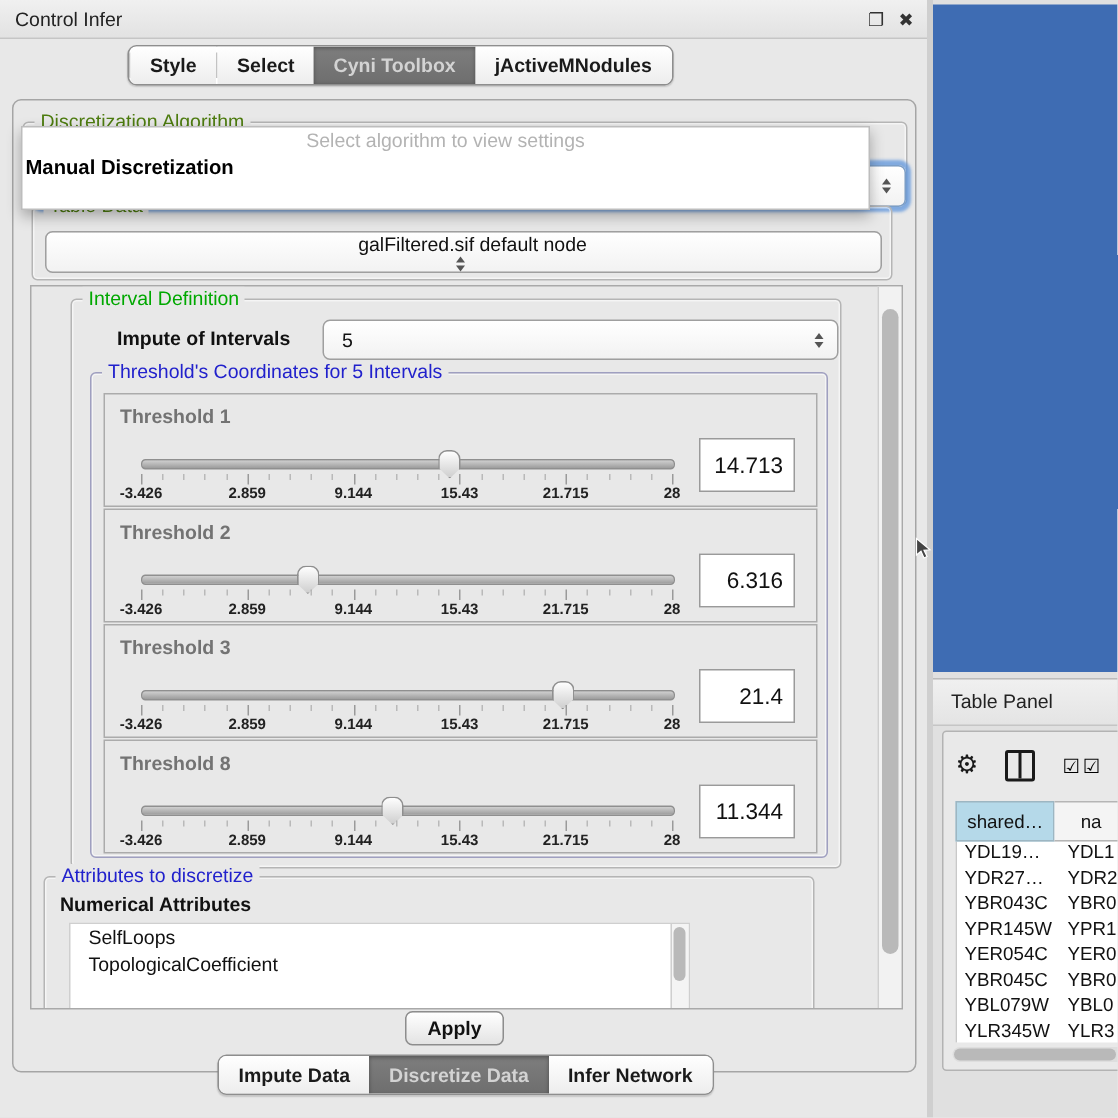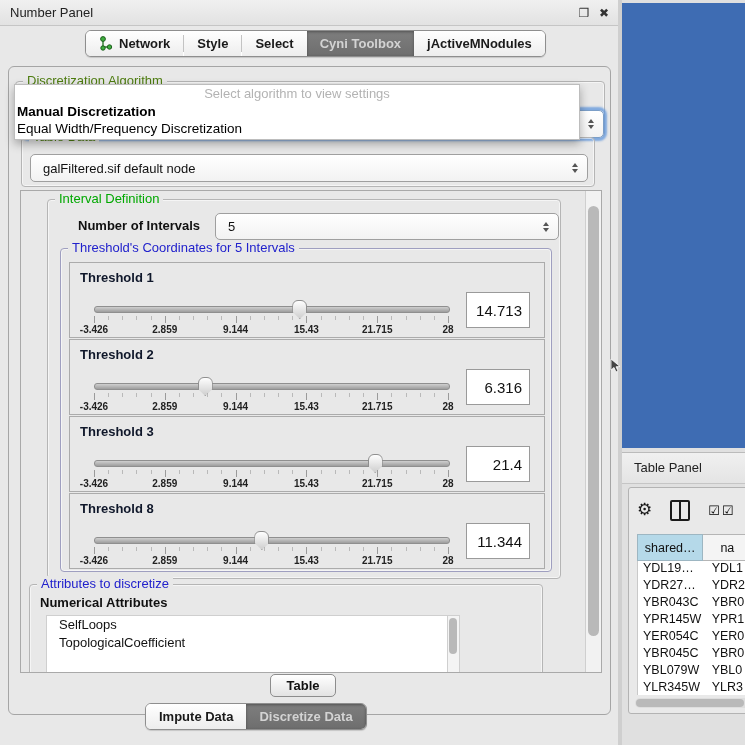--- a/index.html
+++ b/index.html
@@ -36,21 +36,21 @@
   .stepper{width:16px;display:flex;flex-direction:column;align-items:center;justify-content:center;gap:2px;margin-right:4px;}
   .stepper i{display:block;width:0;height:0;border-left:3.5px solid transparent;border-right:3.5px solid transparent;}
   .stepper .up{border-bottom:4.5px solid #555;}
   .stepper .dn{border-top:4.5px solid #555;}
   
   #scrollpane{left:20px;top:190px;width:580px;height:481px;border:1px solid #a9a9a9;background:#e8e8e8;overflow:hidden;}
   .vsb-track{position:absolute;right:0;top:0;width:15px;height:100%;background:#f2f2f2;border-left:1px solid #cfcfcf;}
   .sb-thumb{position:absolute;background:#b9b9b9;border-radius:7px;}
   
   .tpanel{position:absolute;left:8px;width:474px;height:74px;border:1px solid #ababab;background:#e8e8e8;}
-  .tpanel .tlabel{position:absolute;left:10px;top:7px;font-size:13px;font-weight:700;color:#0f172a;}
+  .tpanel .tlabel{position:absolute;left:10px;top:7px;font-size:13px;font-weight:700;color:#737373;}
   .strack{position:absolute;left:24px;top:43px;width:354px;height:5px;border-radius:3px;
      background:linear-gradient(#cfcfcf,#9d9d9d);border:1px solid #8f8f8f;}
   .sthumb{position:absolute;top:-7px;width:13px;height:17px;margin-left:-7px;
      background:linear-gradient(#fefefe,#cfcfcf);border:1px solid #8f8f8f;
      border-radius:6px 6px 3px 3px;clip-path:polygon(0 0,100% 0,100% 62%,50% 100%,0 62%);}
   .ticks{position:absolute;left:24px;top:53px;width:354px;height:7px;}
   .ticks i{position:absolute;top:0;width:1px;background:#9a9a9a;}
   .ticklabels{position:absolute;left:24px;top:61px;width:354px;height:11px;}
   .ticklabels span{position:absolute;transform:translateX(-50%);font-size:10px;font-weight:700;color:#222;white-space:nowrap;text-align:right;}
   .vbox{position:absolute;left:396px;top:29px;width:64px;height:36px;background:#fff;border:1px solid #9a9a9a;
@@ -92,36 +92,26 @@
   #tp-hscroll{left:6px;top:210px;width:118px;height:10px;background:#dedede;border-radius:5px;}
   #tp-hscroll .sb-thumb{left:1px;top:1px;width:108px;height:8px;}
   
   #cursor{z-index:50;}
 </style>
 </head>
 <body>
 
 <div id="control-panel" class="abs">
   <div id="cp-titlebar" class="abs">
-    <span id="cp-title" class="abs">Number Panel</span>
+    <span id="cp-title" class="abs">Control Infer</span>
     <span class="winbtn abs" style="left:576px;">❐</span>
     <span class="winbtn abs" style="left:596px;">✖</span>
   </div>
 
   <div id="top-tabs" class="tabstrip abs" style="left:85px;top:30px;">
-      <div class="tab">
-        <svg viewBox="0 0 14 15" class="tabicon">
-          <line x1="4" y1="3" x2="4" y2="12" stroke="#2c7a2c" stroke-width="1.4"></line>
-          <line x1="4" y1="11" x2="10" y2="11" stroke="#2c7a2c" stroke-width="1.4"></line>
-          <circle cx="4" cy="3" r="2.4" fill="#3fae3f" stroke="#1e5e1e"></circle>
-          <circle cx="4" cy="12" r="2.2" fill="#3fae3f" stroke="#1e5e1e"></circle>
-          <circle cx="10.5" cy="11" r="2.2" fill="#3fae3f" stroke="#1e5e1e"></circle>
-        </svg>
-        <span>Network</span>
-      </div>
       <div class="tabsep"></div>
       <div class="tab">
         <span>Style</span>
       </div>
       <div class="tabsep"></div>
       <div class="tab">
         <span>Select</span>
       </div>
       <div class="tab sel">
         <span>Cyni Toolbox</span>
@@ -139,35 +129,35 @@
         <div class="val"></div>
         <div class="stepper">
             <i class="up"></i>
             <i class="dn"></i>
           </div>
       </div>
     </div>
 
     <div class="group abs" style="left:12px;top:70px;width:572px;height:48px;">
       <span class="legend black">Table Data</span>
-      <div class="combo abs" style="left:8px;top:16px;width:556px;height:26px;">
+      <div class="combo abs" style="left:8px;top:16px;width:556px;height:26px;flex-direction:column;">
         <div class="val">galFiltered.sif default node</div>
         <div class="stepper">
             <i class="up"></i>
             <i class="dn"></i>
           </div>
       </div>
     </div>
   </div>
 
   <div id="scrollpane" class="abs">
 
     <div class="group abs" style="left:26px;top:8px;width:512px;height:378px;">
       <span class="legend green">Interval Definition</span>
-      <span class="abs" style="left:30px;top:18px;font-size:13px;font-weight:700;color:#111;">Number of Intervals</span>
+      <span class="abs" style="left:30px;top:18px;font-size:13px;font-weight:700;color:#111;">Impute of Intervals</span>
       <div class="combo abs" style="left:167px;top:13px;width:342px;height:25px;">
         <div class="val">5</div>
         <div class="stepper">
             <i class="up"></i>
             <i class="dn"></i>
           </div>
       </div>
       <div class="group abs" style="left:12px;top:48px;width:490px;height:322px;border-color:#9f9fc0;">
         <span class="legend blue">Threshold's Coordinates for 5 Intervals</span>
         <div id="thresholds-host">
@@ -359,37 +349,39 @@
           <div class="sb-thumb" style="left:1px;top:2px;width:8px;height:36px;"></div>
         </div>
       </div>
     </div>
 
     <div class="vsb-track">
       <div class="sb-thumb" style="left:2px;top:15px;width:11px;height:430px;"></div>
     </div>
   </div>
 
-  <div class="pushbtn abs" style="left:270px;top:674px;width:64px;height:21px;line-height:21px;">Table</div>
+  <div class="pushbtn abs" style="left:270px;top:674px;width:64px;height:21px;line-height:21px;">Apply</div>
 
   <div id="bottom-tabs" class="tabstrip abs" style="left:145px;top:703px;">
       <div class="tab">
         <span>Impute Data</span>
       </div>
       <div class="tab sel">
         <span>Discretize Data</span>
+      </div>
+      <div class="tab">
+        <span>Infer Network</span>
       </div>
     </div>
 </div>
 
 <div id="algo-popup" class="abs">
   <div id="popup-placeholder">Select algorithm to view settings</div>
   <div id="popup-options">
       <div class="popup-opt bold">Manual Discretization</div>
-      <div class="popup-opt">Equal Width/Frequency Discretization</div>
     </div>
 </div>
 
 <div id="divider" class="abs"></div>
 
 <div id="net-frame" class="abs">
   
 </div>
 
 <div id="tp-titlebar" class="abs">

